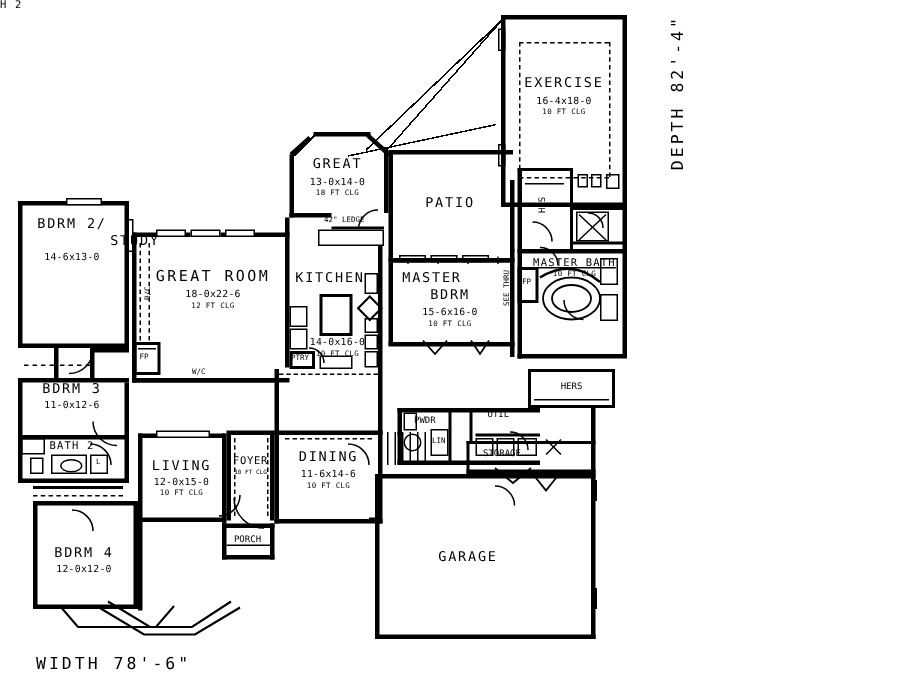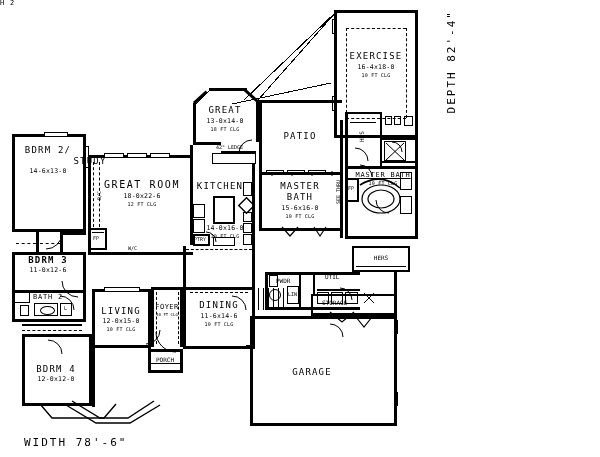--- a/index.html
+++ b/index.html
@@ -343,21 +343,21 @@
   <div class="w" style="left:250px;top:423px;width:147px;height:3px;"></div>
 
   <div class="w" style="left:394px;top:320px;width:4px;height:14px;"></div>
   <div class="w" style="left:394px;top:392px;width:4px;height:14px;"></div>
   <div class="w" style="left:246px;top:345px;width:8px;height:3px;"></div>
 
   <div class="lbl rm ctr" style="left:48px;top:146px;">BDRM 2/</div>
   <div class="lbl rm ctr" style="left:48px;top:157px;margin-left:42px;">STUDY</div>
   <div class="lbl dim ctr" style="left:48px;top:168px;">14-6x13-0</div>
 
-  <div class="lbl rm ctr" style="left:48px;top:256px;font-weight:bold;">BDRM 3</div>
+  <div class="lbl rm ctr" style="left:48px;top:256px;">BDRM 3</div>
   <div class="lbl dim ctr" style="left:48px;top:267px;">11-0x12-6</div>
 
   <div class="lbl rm ctr" style="left:56px;top:365px;">BDRM 4</div>
   <div class="lbl dim ctr" style="left:56px;top:376px;">12-0x12-0</div>
 
   <div class="lbl tiny ctr" style="font-size:7px;letter-spacing:.8px;" style2="">BATH 2</div>
   <div class="lbl" style="left:33px;top:294px;font-size:7px;letter-spacing:.8px;">BATH 2</div>
 
   <div class="lbl rm-lg ctr" style="left:142px;top:180px;">GREAT ROOM</div>
   <div class="lbl dim ctr" style="left:142px;top:193px;">18-0x22-6</div>
@@ -370,22 +370,22 @@
   <div class="lbl rm ctr" style="left:220px;top:182px;">KITCHEN</div>
   <div class="lbl dim ctr" style="left:225px;top:225px;">14-0x16-0</div>
   <div class="lbl clg ctr" style="left:225px;top:234px;">10 FT CLG</div>
 
   <div class="lbl rm ctr" style="left:300px;top:132px;">PATIO</div>
 
   <div class="lbl rm ctr" style="left:376px;top:52px;">EXERCISE</div>
   <div class="lbl dim ctr" style="left:376px;top:64px;">16-4x18-0</div>
   <div class="lbl clg ctr" style="left:376px;top:73px;">10 FT CLG</div>
 
-  <div class="lbl rm ctr" style="left:300px;top:182px;">MASTER</div>
-  <div class="lbl rm ctr" style="left:300px;top:193px;">BATH</div>
+  <div class="lbl rm ctr" style="left:288px;top:182px;">MASTER</div>
+  <div class="lbl rm ctr" style="left:300px;top:193px;">BDRM</div>
   <div class="lbl dim ctr" style="left:300px;top:205px;">15-6x16-0</div>
   <div class="lbl clg ctr" style="left:300px;top:214px;">10 FT CLG</div>
 
   <div class="lbl ctr" style="left:383px;top:172px;font-size:7px;letter-spacing:.8px;text-decoration:underline;">MASTER BATH</div>
   <div class="lbl clg ctr" style="left:383px;top:181px;">10 FT CLG</div>
 
   <div class="lbl rm ctr" style="left:121px;top:307px;">LIVING</div>
   <div class="lbl dim ctr" style="left:121px;top:318px;">12-0x15-0</div>
   <div class="lbl clg ctr" style="left:121px;top:327px;">10 FT CLG</div>
 

